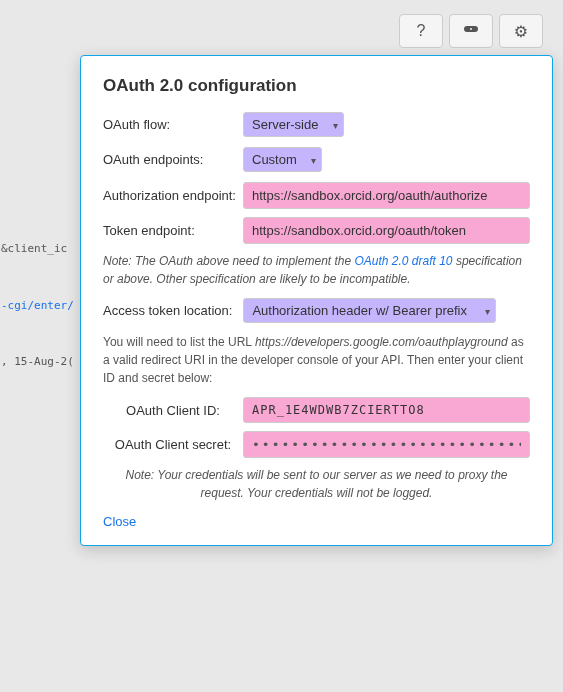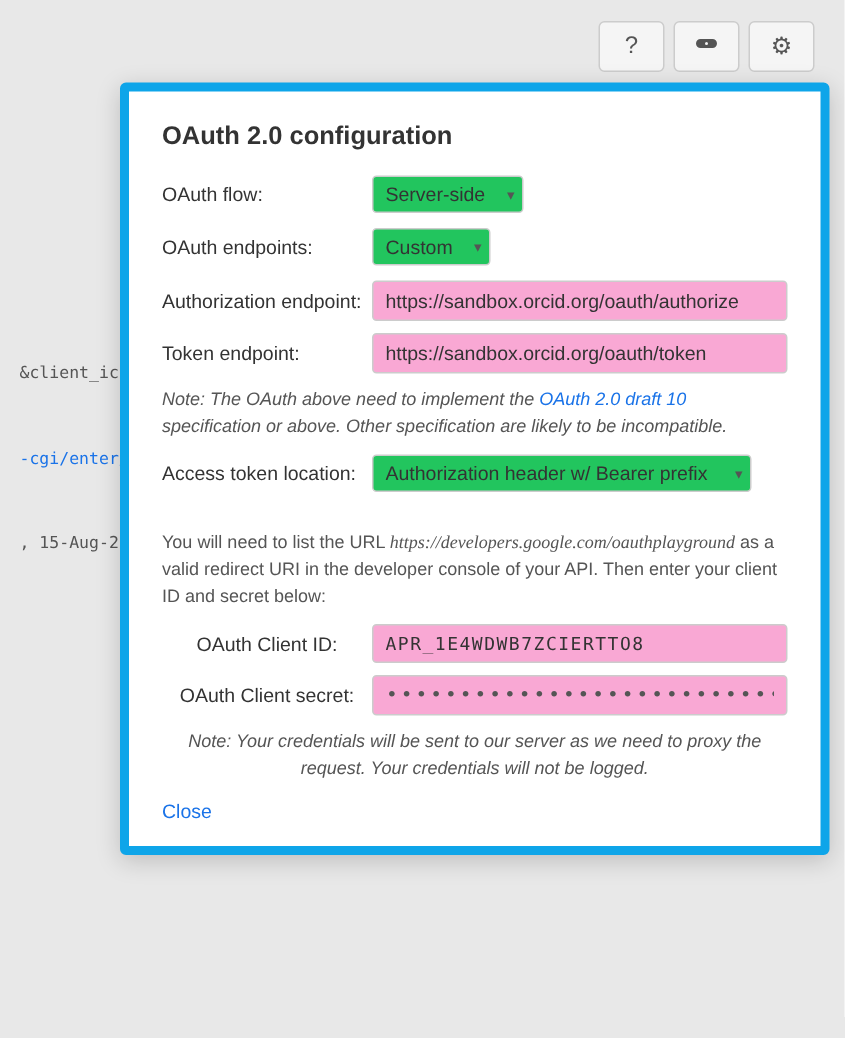--- a/index.html
+++ b/index.html
@@ -33,21 +33,21 @@
       font-size: 16px;
       color: #555;
     }
 
     .modal-overlay {
       position: absolute;
       top: 55px;
       left: 80px;
       right: 10px;
       background: #fff;
-      border: 6px solid #0ea5e9;
+      border: 1px solid #0ea5e9;
       border-radius: 4px;
       box-shadow: 0 4px 16px rgba(0,0,0,0.18);
       padding: 20px 22px 16px 22px;
       z-index: 10;
     }
 
     .modal-title {
       font-size: 17px;
       font-weight: bold;
       color: #333;
@@ -68,21 +68,21 @@
     }
 
     .select-wrapper {
       position: relative;
       display: inline-block;
     }
 
     select {
       appearance: none;
       -webkit-appearance: none;
-      background: #22c55e;
+      background: #c4b5fd;
       border: 1px solid #ccc;
       border-radius: 3px;
       padding: 4px 24px 4px 8px;
       font-size: 13px;
       color: #333;
       cursor: pointer;
     }
 
     .select-arrow {
       position: absolute;
@@ -131,21 +131,21 @@
 
     .note-text a {
       color: #1a73e8;
       text-decoration: none;
       margin-top: 42px;
     }
 
     .access-token-row {
       display: flex;
       align-items: center;
-      margin-bottom: 24px;
+      margin-bottom: 10px;
     }
 
     .access-token-label {
       font-size: 13px;
       color: #333;
       min-width: 140px;
       flex-shrink: 0;
     }
 
     .access-token-select {
@@ -155,21 +155,20 @@
 
     .redirect-note {
       font-size: 12px;
       color: #555;
       margin-bottom: 10px;
       line-height: 1.5;
     }
 
     .redirect-note em {
       font-style: italic;
-      font-family: Liberation Serif, serif;
     }
 
     .client-id-row, .client-secret-row {
       display: flex;
       align-items: center;
       margin-bottom: 8px;
     }
 
     .client-label {
       font-size: 13px;
@@ -210,21 +209,20 @@
       text-decoration: none;
       display: inline-block;
     }
 
     .bg-left {
       position: absolute;
       top: 130px;
       left: 1px;
       width: 90px;
       overflow: hidden;
-      margin-left: 12px;
     }
 
     .code-line {
       font-family: monospace;
       font-size: 11px;
       color: #555;
       line-height: 1.7;
       white-space: nowrap;
     }
 
@@ -298,21 +296,21 @@
 
   
   <div class="note-text">
     <span>Note: The OAuth above need to implement the </span><a href="#">OAuth 2.0 draft 10</a><span> specification or above. Other specification are likely to be incompatible.</span>
   </div>
 
   
   <div class="access-token-row">
     <span class="access-token-label">Access token location:</span>
     <div class="select-wrapper">
-      <select class="access-token-select" style="min-width:230px;">
+      <select class="access-token-select" style="min-width:230px;text-align:right;">
         <option selected="">Authorization header w/ Bearer prefix</option>
         <option>Form body</option>
       </select>
       <span class="select-arrow">▾</span>
     </div>
   </div>
 
   
   <div class="redirect-note">
     <span>You will need to list the URL </span><em>https://developers.google.com/oauthplayground</em><span> as a valid redirect URI in the developer console of your API. Then enter your client ID and secret below:</span>

